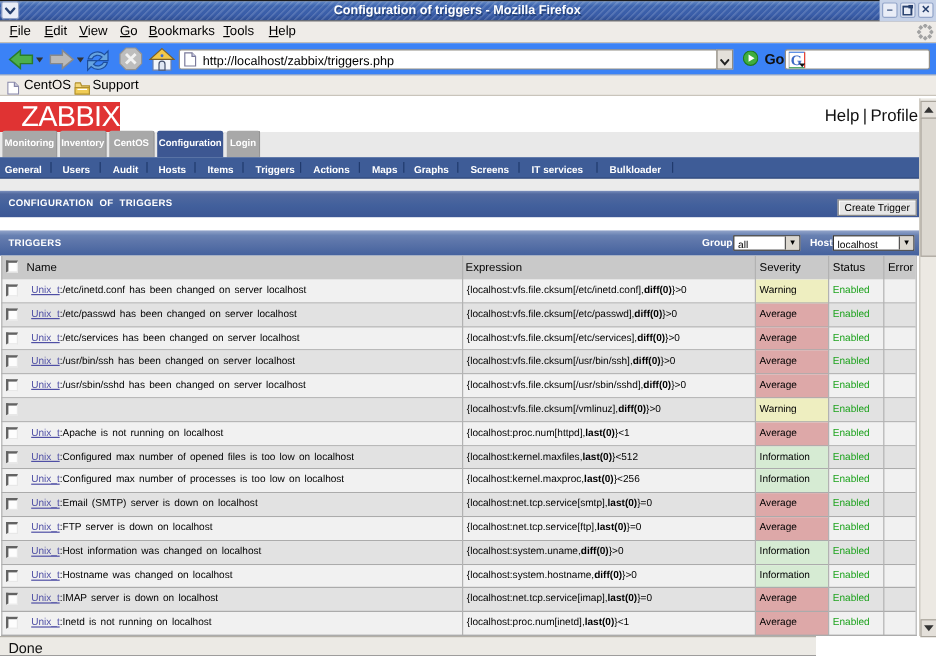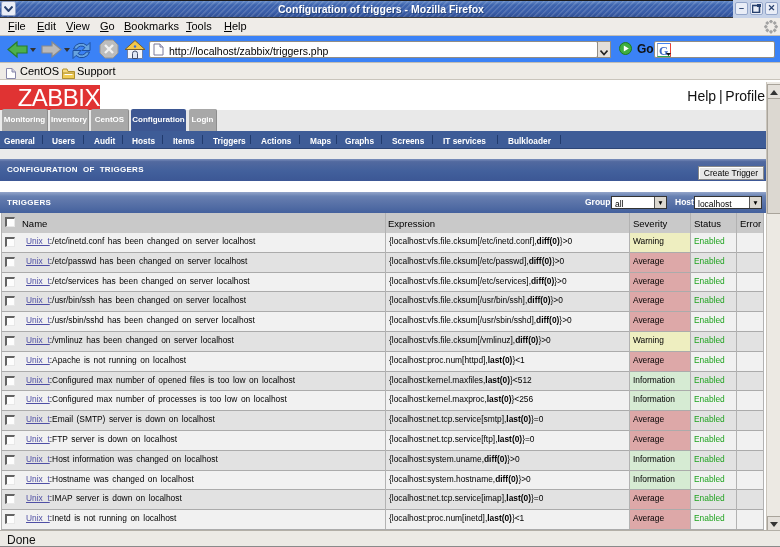--- a/index.html
+++ b/index.html
@@ -52,21 +52,21 @@
 .txt{position:absolute;font-size:8.4px;color:#000;white-space:nowrap}
 .nm{word-spacing:1.2px}
 .lnk{color:#4f4fa5;text-decoration:underline}
 .en{color:#1fa31f}
 .vline{top:133px;width:1px;height:317px;background:#b2b2b2}
 #tleft{left:1px;top:133px;width:1px;height:317px;background:#b2b2b2}
 #tright{left:763px;top:133px;width:1px;height:317px;background:#b2b2b2}
 #tbottom{left:1px;top:449px;width:763px;height:1px;background:#ababab}
 #graystrip{left:0;top:69px;width:766px;height:10px;background:#ebebeb}
 
-#statusbar{left:0;top:530px;width:780px;height:17px;background:#eceae5;border-top:1px solid #b3afa7;border-bottom:1px solid #8a8a8a;box-sizing:border-box;font-size:12px;color:#111}
+#statusbar{left:0;top:530px;width:680px;height:17px;background:#eceae5;border-top:1px solid #b3afa7;border-bottom:1px solid #8a8a8a;box-sizing:border-box;font-size:12px;color:#111}
 </style></head>
 <body>
 <div class="abs" id="titlebar"></div>
 <div class="abs" id="winbtn"><svg width="9" height="6" viewBox="0 0 9 6" style="margin-top:4px">
       <path d="M0.5 0.5 L4.5 5 L8.5 0.5" fill="none" stroke="#27406e" stroke-width="2"></path>
     </svg></div>
 <div class="abs" id="titletext">Configuration of triggers - Mozilla Firefox</div>
 <div class="abs" id="btnbox"></div>
 <div class="wbtn" style="right:32px">–</div>
 <div class="wbtn" style="right:17px"><svg width="9" height="9" viewBox="0 0 9 9" style="margin-top:1px">
@@ -247,21 +247,20 @@
 <div class="row" style="top:232px;height:19px;background:#f1f1f1"></div>
 <div class="sevc" style="top:232px;height:19px;background:#DDA8A8"></div>
 <div class="cb" style="top:236px"></div>
 <div class="txt nm" style="left:26px;top:235px"><span class="lnk">Unix_t</span>:/usr/sbin/sshd has been changed on server localhost</div>
 <div class="txt" style="left:389px;top:235px">{localhost:vfs.file.cksum[/usr/sbin/sshd],<b>diff(0)</b>}&gt;0</div>
 <div class="txt" style="left:633px;top:235px">Average</div>
 <div class="txt en" style="left:694px;top:235px">Enabled</div>
 <div class="row" style="top:252px;height:19px;background:#e2e2e2"></div>
 <div class="sevc" style="top:252px;height:19px;background:#EEEEC0"></div>
 <div class="cb" style="top:256px"></div>
-<div class="txt nm" style="left:26px;top:255px"><span class="lnk">Unix_t</span>:/vmlinuz has been changed on server localhost</div>
 <div class="txt" style="left:389px;top:255px">{localhost:vfs.file.cksum[/vmlinuz],<b>diff(0)</b>}&gt;0</div>
 <div class="txt" style="left:633px;top:255px">Warning</div>
 <div class="txt en" style="left:694px;top:255px">Enabled</div>
 <div class="row" style="top:272px;height:19px;background:#f1f1f1"></div>
 <div class="sevc" style="top:272px;height:19px;background:#DDA8A8"></div>
 <div class="cb" style="top:276px"></div>
 <div class="txt nm" style="left:26px;top:275px"><span class="lnk">Unix_t</span>:Apache is not running on localhost</div>
 <div class="txt" style="left:389px;top:275px">{localhost:proc.num[httpd],<b>last(0)</b>}&lt;1</div>
 <div class="txt" style="left:633px;top:275px">Average</div>
 <div class="txt en" style="left:694px;top:275px">Enabled</div>

